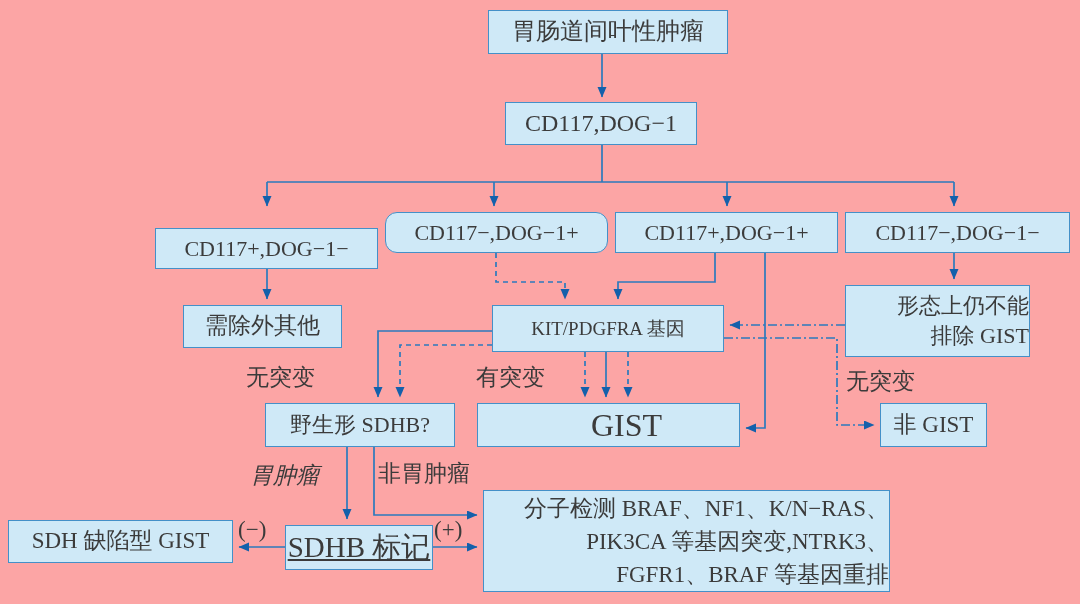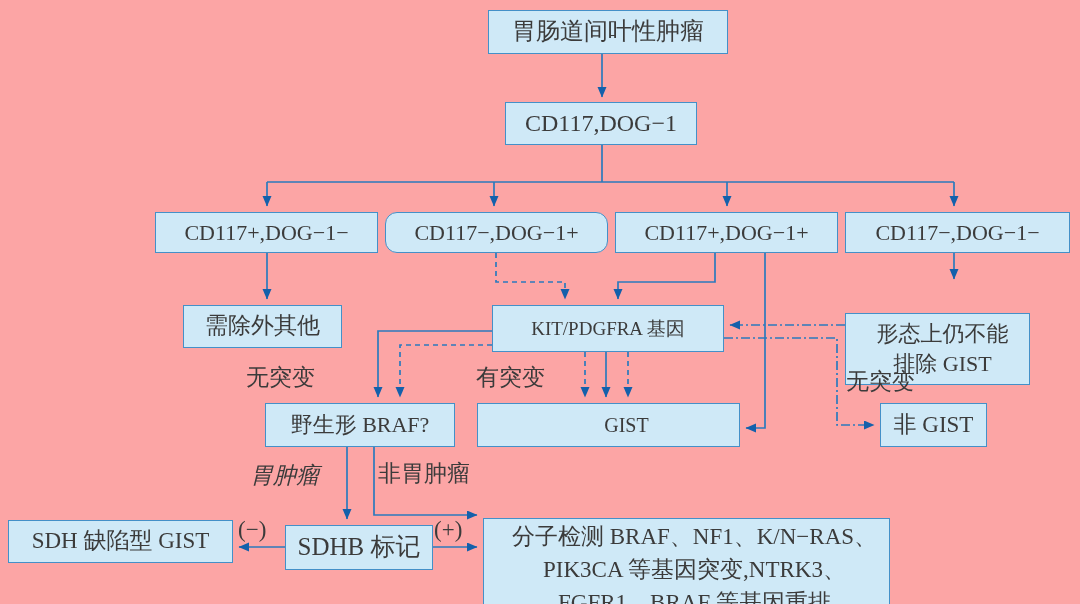--- a/index.html
+++ b/index.html
@@ -7,21 +7,21 @@
     position:relative;width:1080px;height:604px;background:#fca5a5;overflow:hidden;
     font-family:"Liberation Serif","DejaVu Serif",serif;color:#3b3b3b;
   }
   #connectors{position:absolute;left:0;top:0;width:1080px;height:604px;}
   .node{
     position:absolute;box-sizing:border-box;
     background:#cfe9f7;border:1.6px solid #4490c8;
     display:flex;align-items:center;justify-content:center;
     text-align:center;line-height:1.15;color:#3b3b3b;
   }
-  .node.multiline{flex-direction:column;align-items:center;justify-content:center;text-align:left;margin-top:28px;}
+  .node.multiline{flex-direction:column;align-items:flex-end;justify-content:center;text-align:left;}
   .edge-label{position:absolute;color:#3b3b3b;font-size:23px;white-space:nowrap;line-height:1;}
 </style>
 </head>
 <body>
 
 <div id="canvas">
 
   <svg id="connectors" viewBox="0 0 1080 604" xmlns="http://www.w3.org/2000/svg">
     <defs>
       <marker id="arr" markerUnits="userSpaceOnUse" markerWidth="12" markerHeight="10" refX="10" refY="4.5" orient="auto">
@@ -59,43 +59,43 @@
     <g fill="none" stroke="#2b7abd" stroke-width="1.7" stroke-dasharray="9 3 2 3">
       <path d="M845,325 H730" marker-end="url(#arr)"></path>
       <path d="M724,338 H837 V425 H874" marker-end="url(#arr)"></path>
     </g>
   </svg>
 
   <div class="node" style="left:488px;top:10px;width:240px;height:44px;font-size:24px;">胃肠道间叶性肿瘤</div>
 
   <div class="node" style="left:505px;top:102px;width:192px;height:43px;font-size:24px;">CD117,DOG−1</div>
 
-  <div class="node" style="left:155px;top:212px;width:223px;height:41px;font-size:22px;">CD117+,DOG−1−</div>
+  <div class="node" style="left:155px;top:228px;width:223px;height:41px;font-size:22px;">CD117+,DOG−1−</div>
   <div class="node" style="left:385px;top:212px;width:223px;height:41px;font-size:22px;border-radius:12px;">CD117−,DOG−1+</div>
   <div class="node" style="left:615px;top:212px;width:223px;height:41px;font-size:22px;">CD117+,DOG−1+</div>
   <div class="node" style="left:845px;top:212px;width:225px;height:41px;font-size:22px;">CD117−,DOG−1−</div>
 
   <div class="node" style="left:183px;top:305px;width:159px;height:43px;font-size:23px;">需除外其他</div>
 
   <div class="node" style="left:492px;top:305px;width:232px;height:47px;font-size:19px;">KIT/PDGFRA 基因</div>
 
   <div class="node multiline" style="left:845px;top:285px;width:185px;height:72px;font-size:22px;padding-left:10px;line-height:30px;">
     <span>形态上仍不能</span>
     <span>排除 GIST</span>
   </div>
 
-  <div class="node" style="left:265px;top:403px;width:190px;height:44px;font-size:22px;">野生形 BRAF?</div>
+  <div class="node" style="left:265px;top:403px;width:190px;height:44px;font-size:22px;">野生形 SDHB?</div>
 
-  <div class="node" style="left:477px;top:403px;width:263px;height:44px;font-size:20px;padding-left:36px;">GIST</div>
+  <div class="node" style="left:477px;top:403px;width:263px;height:44px;font-size:32px;padding-left:36px;">GIST</div>
 
   <div class="node" style="left:880px;top:403px;width:107px;height:44px;font-size:23px;">非 GIST</div>
 
   <div class="node" style="left:8px;top:520px;width:225px;height:43px;font-size:23px;">SDH 缺陷型 GIST</div>
 
-  <div class="node" style="left:285px;top:525px;width:148px;height:45px;font-size:25px;">SDHB 标记</div>
+  <div class="node" style="left:285px;top:525px;width:148px;height:45px;font-size:29px;text-decoration:underline;">SDHB 标记</div>
 
   <div class="node multiline" style="left:483px;top:490px;width:407px;height:102px;font-size:23px;padding-left:16px;line-height:33px;">
     <span>分子检测 BRAF、NF1、K/N−RAS、</span>
     <span>PIK3CA 等基因突变,NTRK3、</span>
     <span>FGFR1、BRAF 等基因重排</span>
   </div>
 
   <div class="edge-label" style="left:246px;top:366px;">无突变</div>
   <div class="edge-label" style="left:476px;top:366px;">有突变</div>
   <div class="edge-label" style="left:846px;top:370px;">无突变</div>

